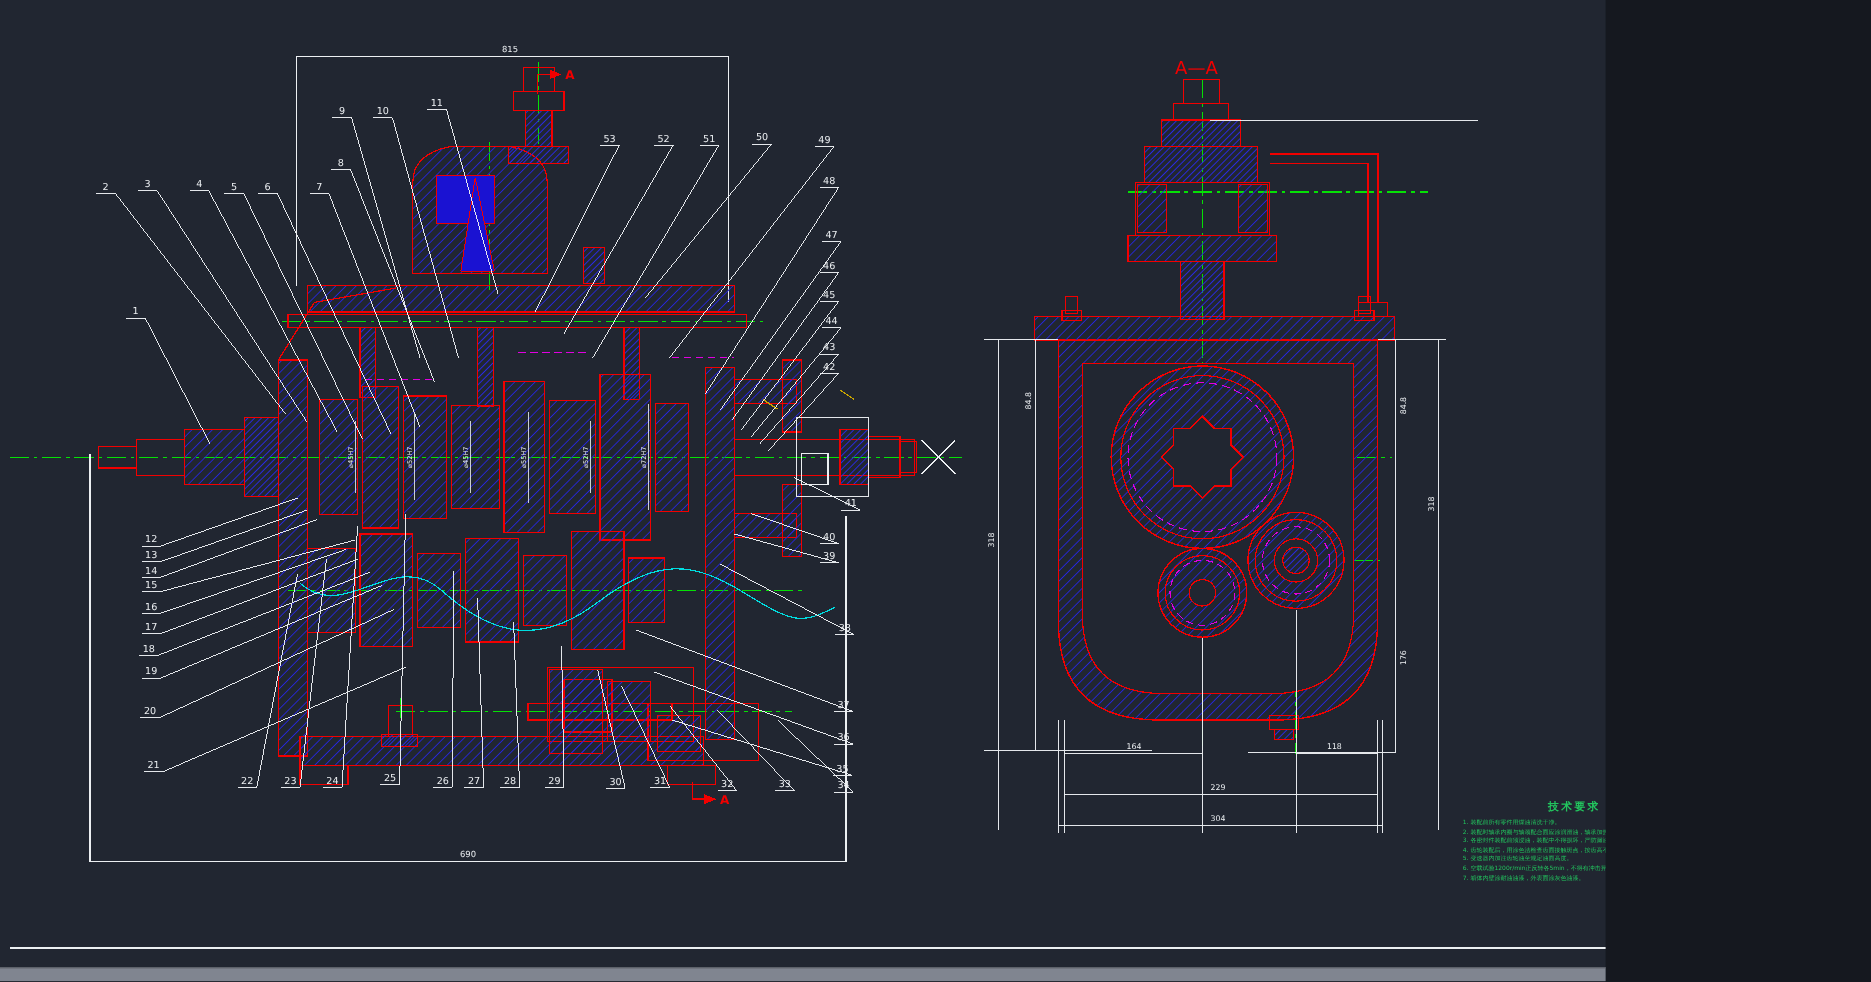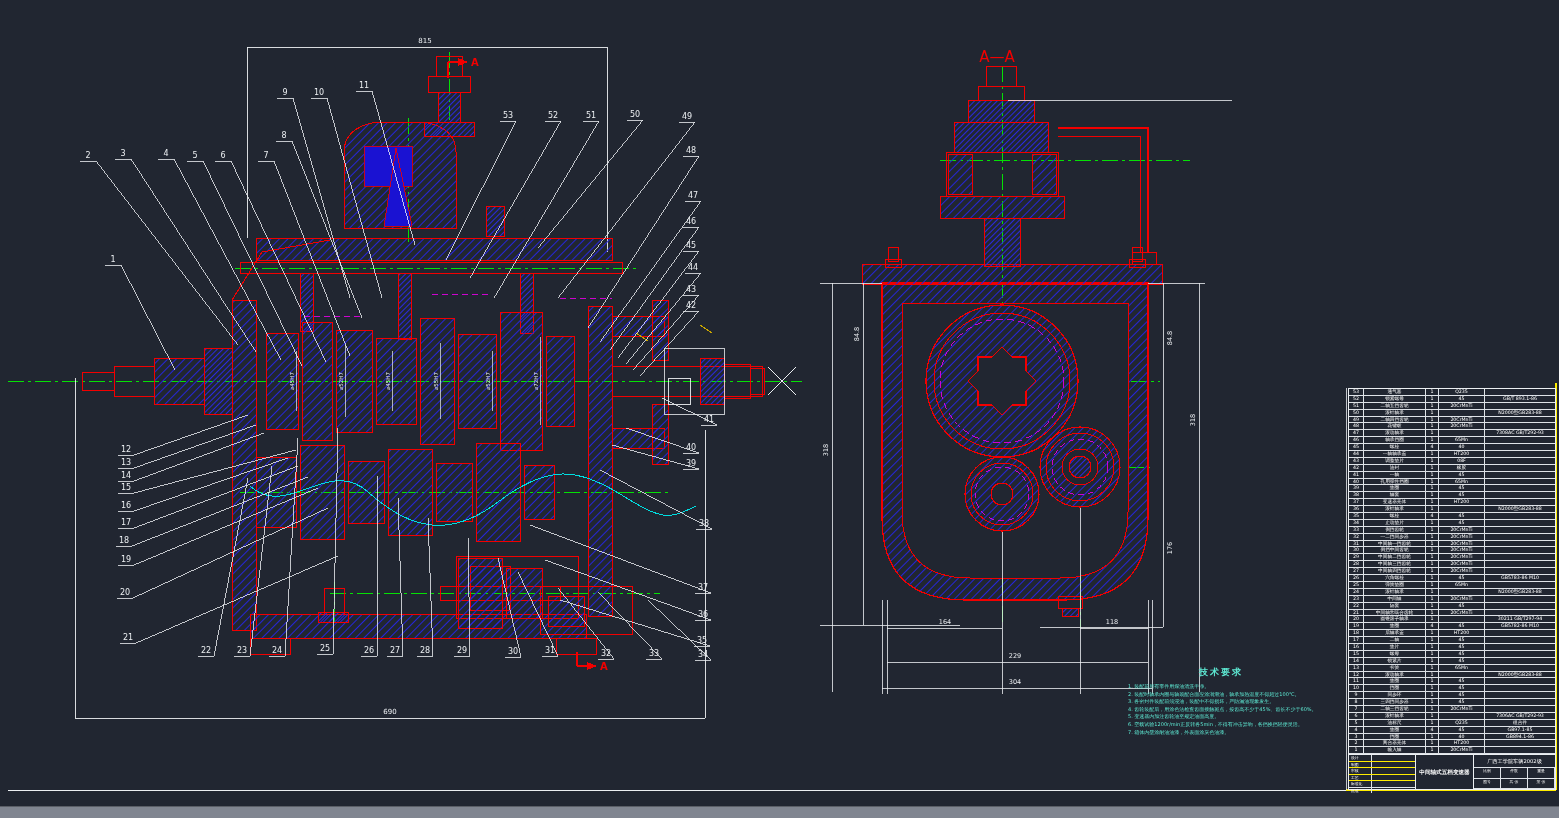--- a/index.html
+++ b/index.html
@@ -1,28 +1,28 @@
 <!DOCTYPE html>
 <html><head>
 <meta charset="utf-8">
 <style>
   html,body{margin:0;padding:0;background:#15181f;}
-  #stage{position:relative;width:1559px;height:818px;background:#212631;overflow:hidden;
+  #stage{position:relative;width:1338px;height:818px;background:#212631;overflow:hidden;
          font-family:"DejaVu Sans",sans-serif;}
   svg{position:absolute;left:0;top:0;}
   .ov{position:absolute;box-sizing:border-box;}
   
   #parts-table{left:1348px;top:388px;width:208px;height:366px;border:1px solid #eceff2;}
   .ptrow{display:grid;grid-template-columns:15px 62px 13px 46px 1fr;height:6.905px;
          box-sizing:border-box;border-bottom:0.5px solid #dfe3e8;color:#fff;}
   .ptrow div{box-sizing:border-box;border-right:0.5px solid #dfe3e8;font-size:4.7px;
          line-height:6.4px;text-align:center;white-space:nowrap;overflow:hidden;}
   .ptrow div:last-child{border-right:none;}
   
-  #tech{left:1128px;top:666px;width:186px;color:#5eead4;}
+  #tech{left:1219px;top:666px;width:186px;color:#22c55e;}
   #tech .t-title{text-align:center;font-size:9px;font-weight:bold;letter-spacing:2px;margin-bottom:4px;}
   #tech .t-item{font-size:5px;line-height:7.6px;white-space:nowrap;overflow:hidden;}
   
   #title-block{left:1348px;top:754px;width:208px;height:36px;border:1px solid #eceff2;display:flex;color:#fff;}
   #tb-left{width:66px;border-right:1px solid #eceff2;display:flex;flex-direction:column;}
   .tb-row{flex:1;display:flex;box-sizing:border-box;border-bottom:0.5px solid #ffec00;}
   .tb-row.wht{border-bottom:0.5px solid #dfe3e8;}
   .tb-row:last-child{border-bottom:none;}
   .tb-row span{font-size:3.8px;line-height:5.5px;padding-left:2px;border-right:0.5px solid #dfe3e8;width:20px;overflow:hidden;white-space:nowrap;}
   #tb-center{width:57px;border-right:1px solid #eceff2;display:flex;align-items:center;justify-content:center;}

